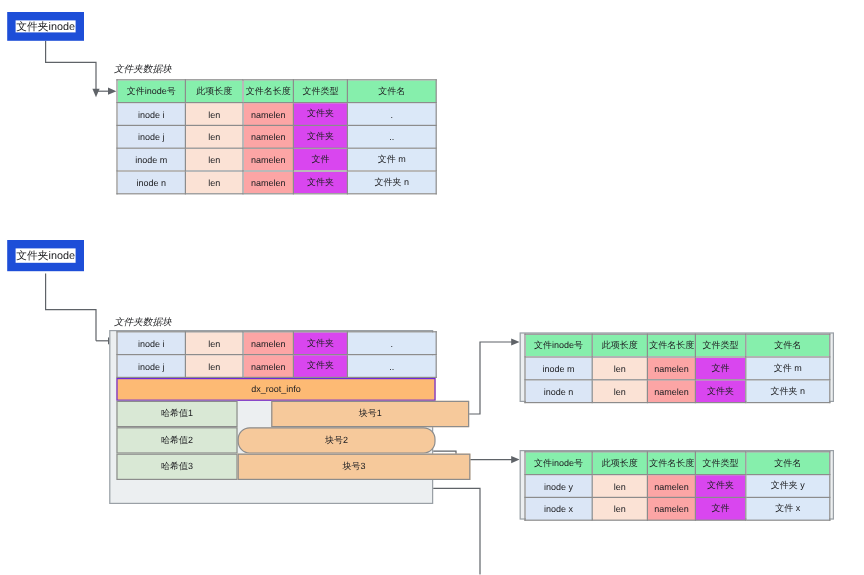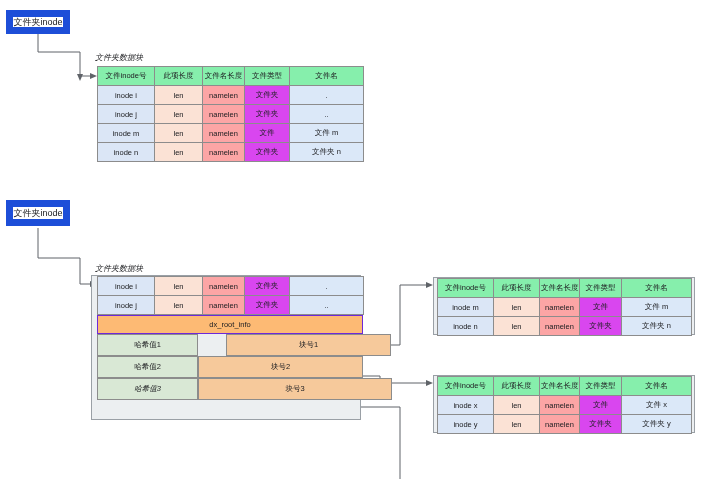--- a/index.html
+++ b/index.html
@@ -229,25 +229,25 @@
   <div class="hashcell" style="left:97px; top:334px; width:101px; height:22px;">
     <span>哈希值1</span>
   </div>
   <div class="blockcell" style="left:198px; top:334px; width:165px; height:22px;margin-left:28px;">
     <span>块号1</span>
   </div>
 
   <div class="hashcell" style="left:97px; top:356px; width:101px; height:22px;">
     <span>哈希值2</span>
   </div>
-  <div class="blockcell" style="left:198px; top:356px; width:165px; height:22px;">
+  <div class="blockcell" style="left:198px; top:356px; width:165px; height:22px;border-radius:10px;">
     <span>块号2</span>
   </div>
 
-  <div class="hashcell" style="left:97px; top:378px; width:101px; height:22px;font-style:italic;">
+  <div class="hashcell" style="left:97px; top:378px; width:101px; height:22px;">
     <span>哈希值3</span>
   </div>
   <div class="blockcell" style="left:198px; top:378px; width:194px; height:22px;">
     <span>块号3</span>
   </div>
 
   <div class="filler" style="left:433px; top:277px; width:262px; height:58px;"></div>
   <table class="dirtable" style="left:437px; top:278px; width:254px;">
     <colgroup>
       <col style="width:56px">
@@ -292,29 +292,29 @@
     </colgroup>
     <tbody>
       <tr class="hdr">
         <td>文件inode号</td>
         <td>此项长度</td>
         <td>文件名长度</td>
         <td>文件类型</td>
         <td>文件名</td>
       </tr>
       <tr>
+        <td class="c-inode">inode y</td>
+        <td class="c-len">len</td>
+        <td class="c-namelen">namelen</td>
+        <td class="c-type">文件夹</td>
+        <td class="c-name">文件夹 y</td>
+      </tr>
+      <tr>
         <td class="c-inode">inode x</td>
         <td class="c-len">len</td>
         <td class="c-namelen">namelen</td>
         <td class="c-type">文件</td>
         <td class="c-name">文件 x</td>
       </tr>
-      <tr>
-        <td class="c-inode">inode y</td>
-        <td class="c-len">len</td>
-        <td class="c-namelen">namelen</td>
-        <td class="c-type">文件夹</td>
-        <td class="c-name">文件夹 y</td>
-      </tr>
     </tbody>
   </table>
 
 </div>
 
 </body></html>

